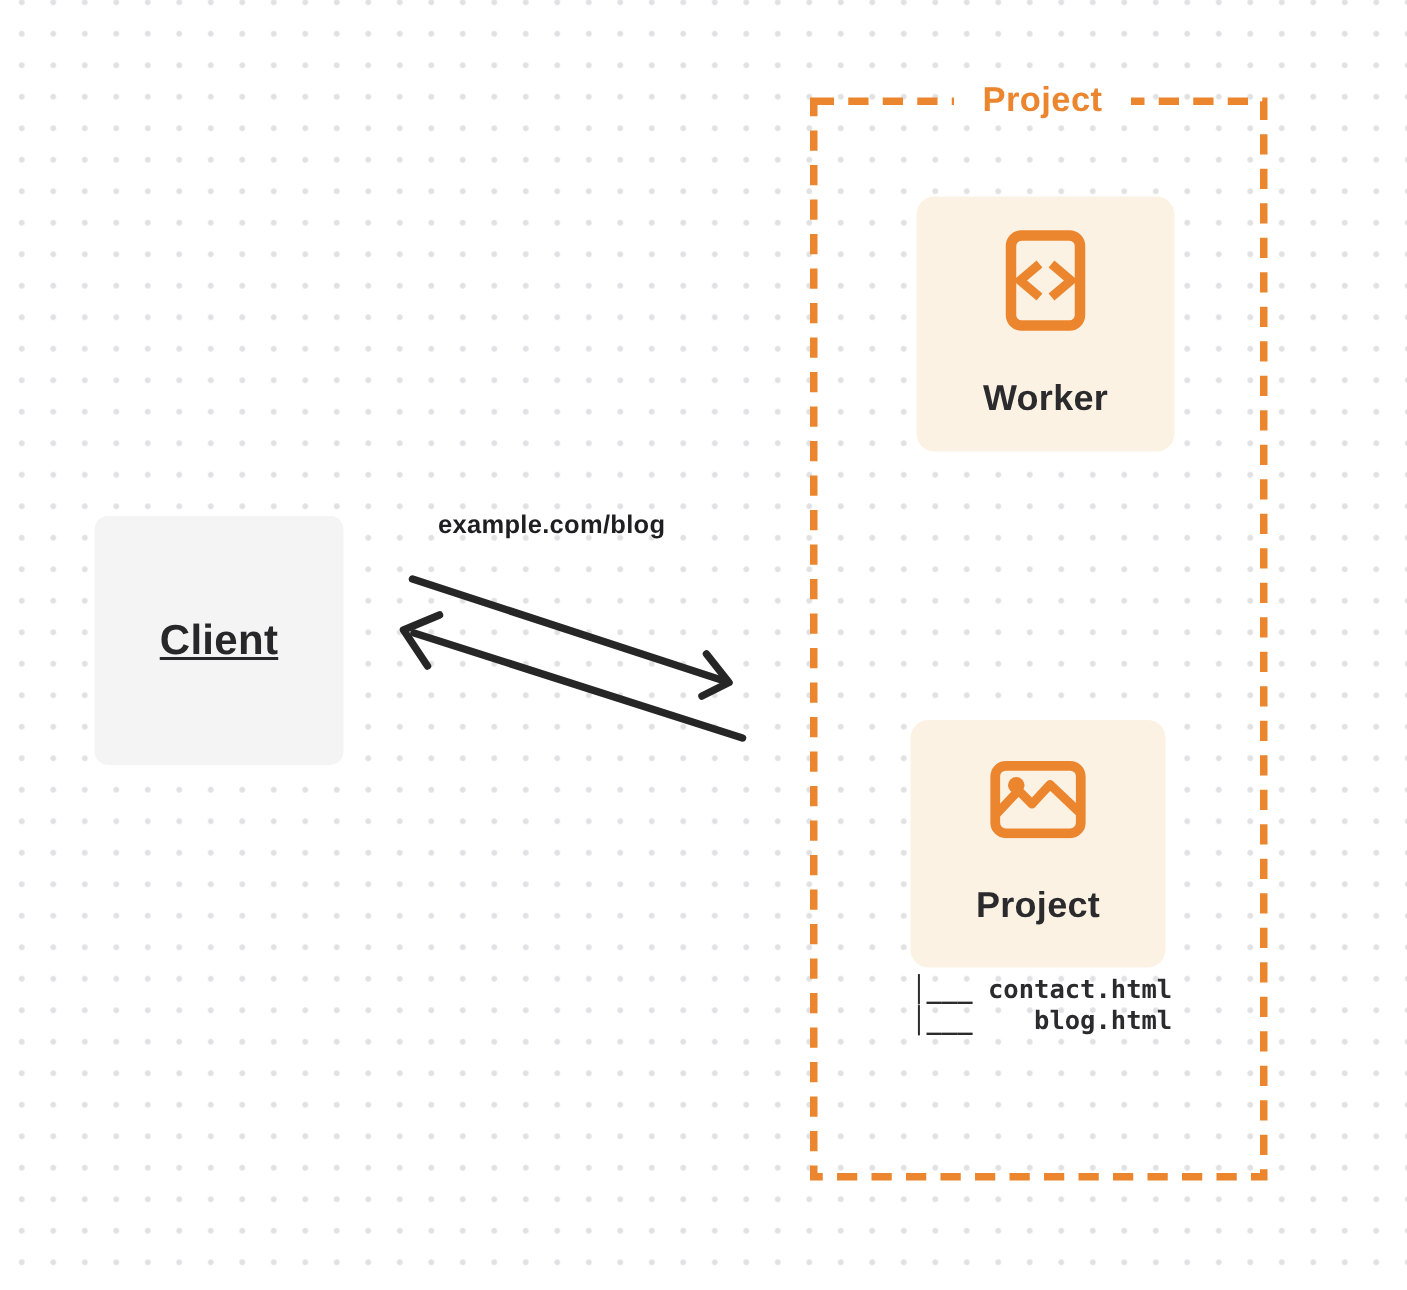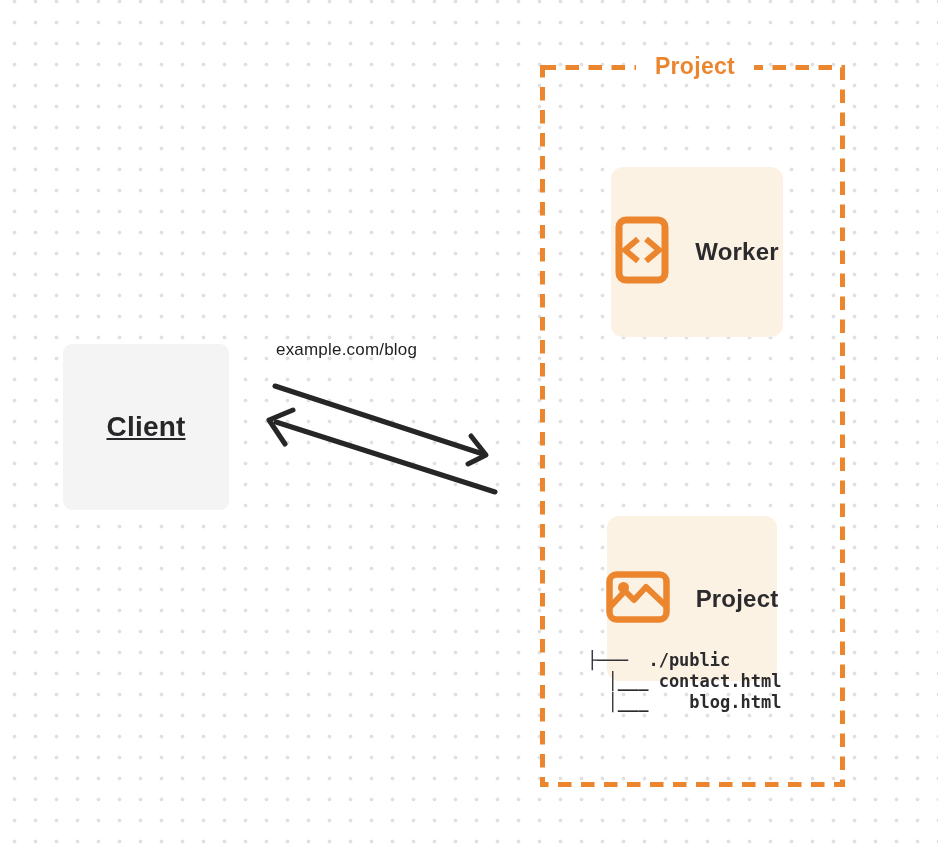--- a/index.html
+++ b/index.html
@@ -35,23 +35,23 @@
   }
   .client-box .label {
     font-size: 28px;
     font-weight: 700;
     color: #27272a;
     letter-spacing: 0.2px;
     text-decoration: underline;
   }
   .url-label {
     position: absolute;
-    left: 276px; top: 340px;
+    left: 292px; top: 340px;
     font-size: 17px;
-    font-weight: 400;
+    font-weight: 700;
     color: #1f1f22;
     letter-spacing: 0.2px;
   }
   .project-label {
     position: absolute;
     left: 636px; top: 51px;
     width: 118px;
     height: 30px;
     line-height: 30px;
     text-align: center;
@@ -59,24 +59,24 @@
     color: #eb862f;
     font-size: 23px;
     font-weight: 700;
     letter-spacing: 0.3px;
   }
   .card {
     position: absolute;
     background: #fcf2e4;
     border-radius: 12px;
     display: flex;
+    flex-direction: column;
     align-items: center;
     justify-content: center;
     gap: 26px;
-    margin-top: 36px;
   }
   .card.worker {
     left: 611px; top: 131px;
     width: 172px; height: 170px;
   }
   .card.assets {
     left: 607px; top: 480px;
     width: 170px; height: 165px;
   }
   .card .card-label {
@@ -134,13 +134,13 @@
   <span>
     <svg width="64" height="52" viewBox="0 0 64 52">
       <rect x="3.5" y="3.5" width="57" height="45" rx="7" fill="none" stroke="#eb862f" stroke-width="6.5"></rect>
       <circle cx="17.5" cy="16.5" r="5.5" fill="#eb862f"></circle>
       <polyline points="4,36 19,20 28,29 40,16 59,34" fill="none" stroke="#eb862f" stroke-width="6" stroke-linejoin="round" stroke-linecap="round"></polyline>
     </svg>
   </span>
   <span class="card-label">Project</span>
 </div>
 
-<div class="file-tree"><div>├───  ./public</div><div>  │___ contact.html</div><div>  │___    blog.html</div></div>
+<div class="file-tree"><div>  │___ contact.html</div><div>  │___    blog.html</div></div>
 
 </body></html>

